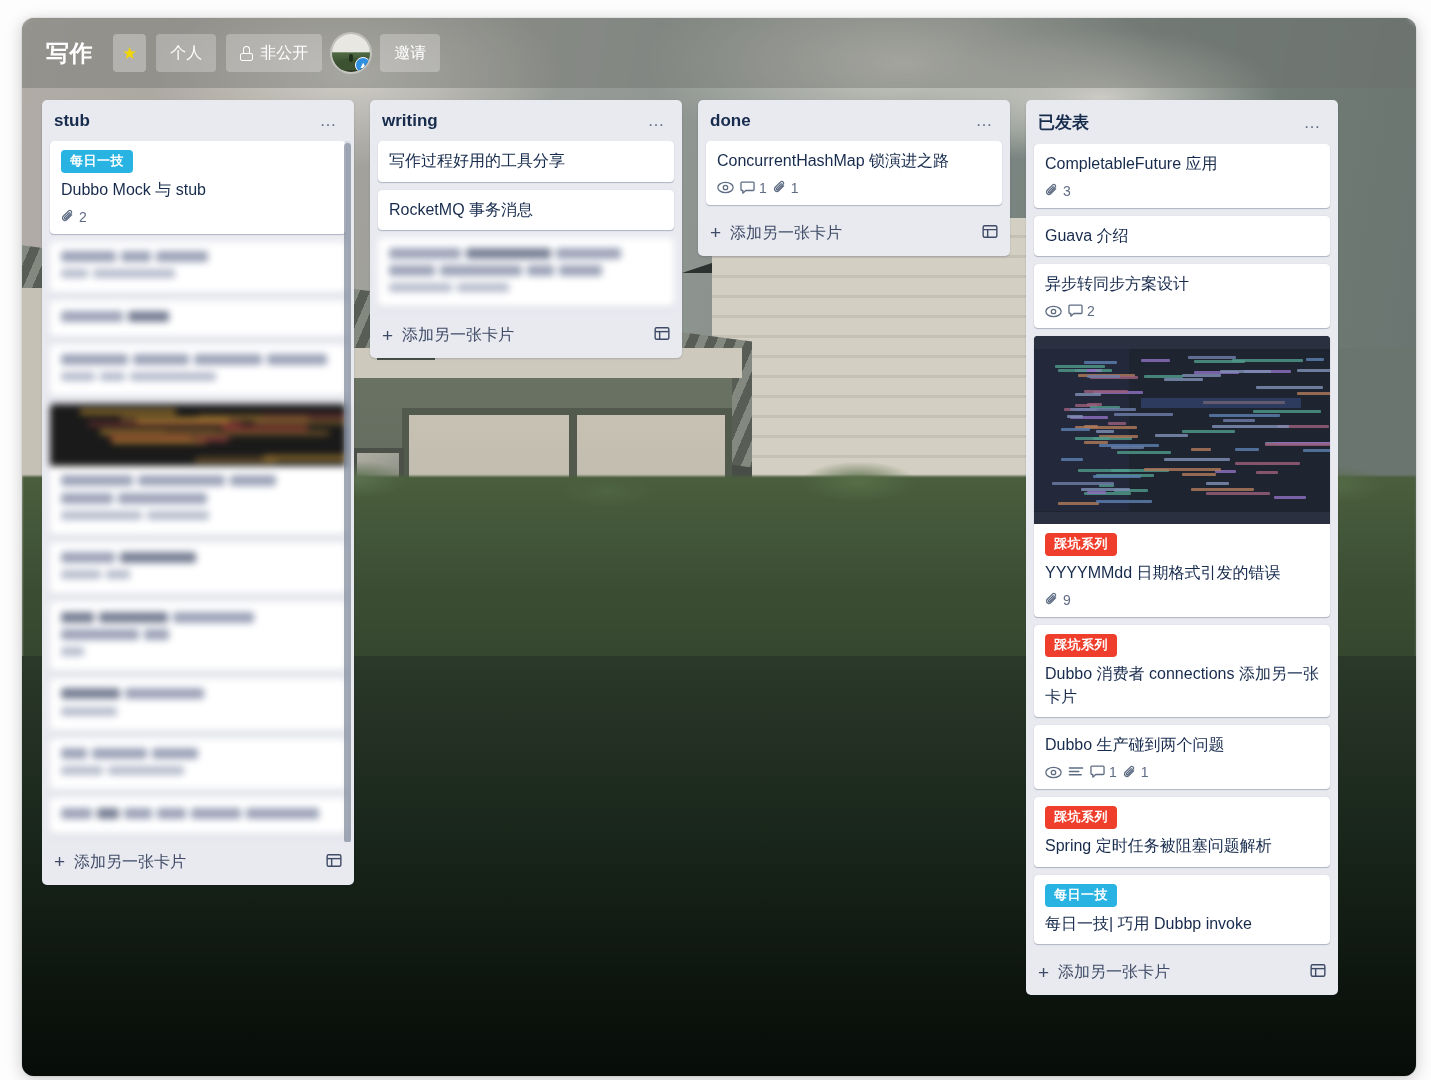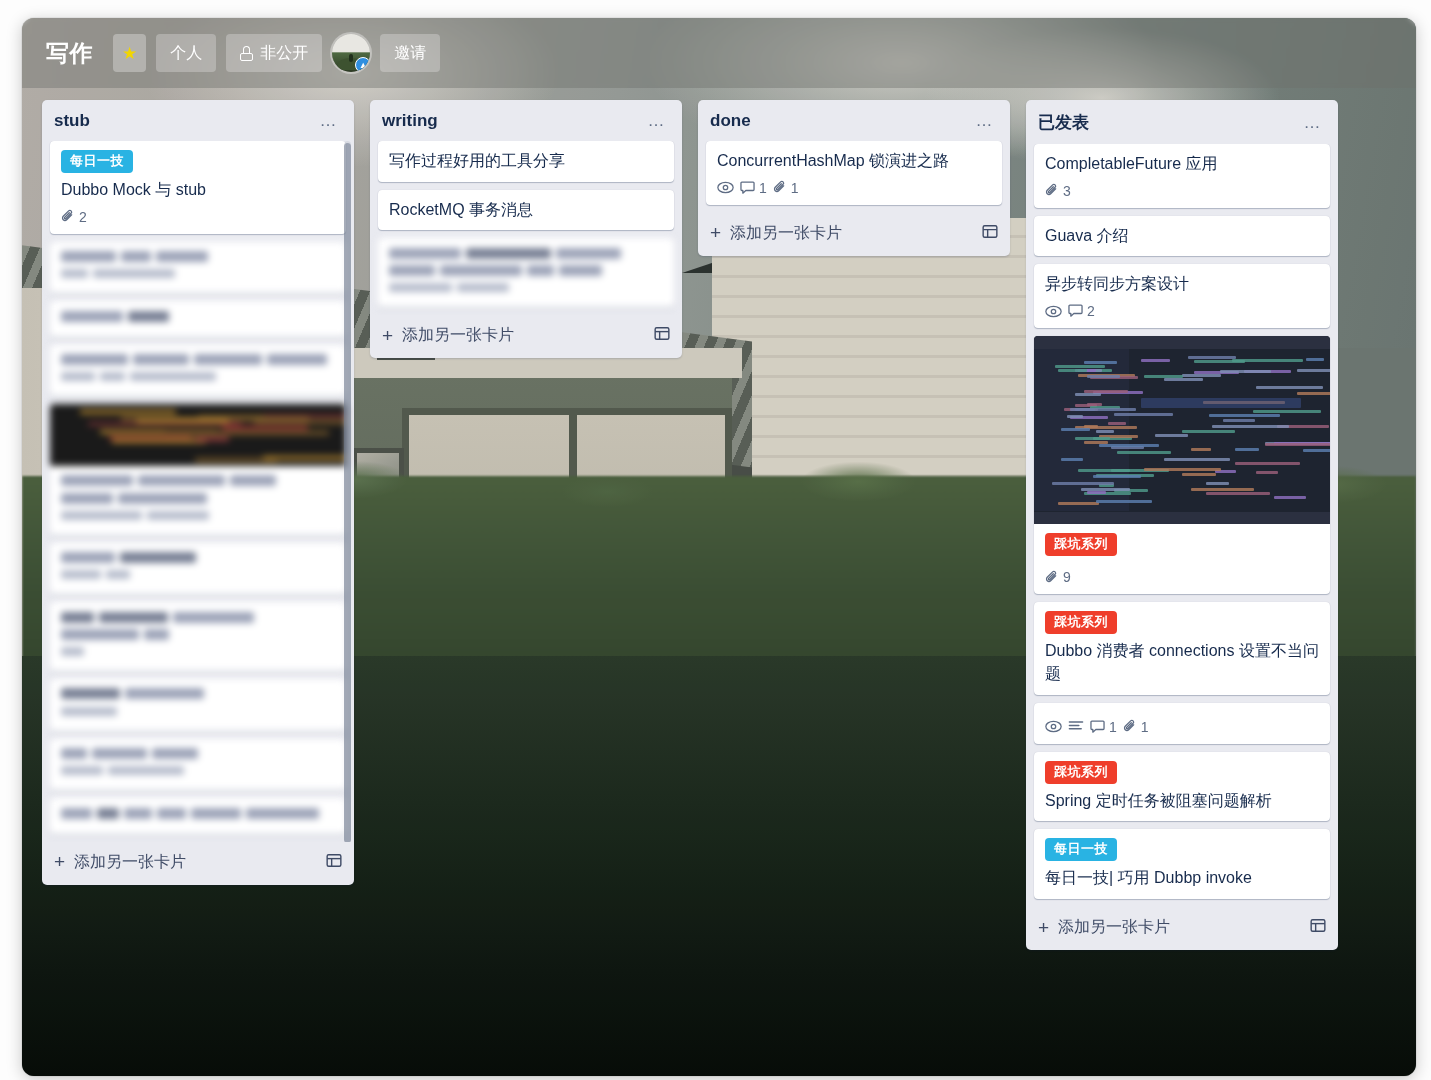--- a/index.html
+++ b/index.html
@@ -588,36 +588,37 @@
               <div class="cl" style="left:36%; top:23px; width:29px; background:#8d6fbf"></div>
               <div class="cl" style="left:92%; top:22px; width:18px; background:#5b7fb0"></div>
               <div class="cl" style="left:68%; top:112px; width:24px; background:#5b7fb0"></div>
               <div class="cl" style="left:63%; top:34px; width:51px; background:#7f8fb5"></div>
               <div class="cl" style="left:68%; top:126px; width:65px; background:#9a5f7a"></div>
               <div class="cl" style="left:53%; top:152px; width:63px; background:#b07a5a"></div>
               <div class="cl" style="left:37%; top:39px; width:39px; background:#4f9a8a"></div>
               <div class="cl" style="left:78%; top:107px; width:70px; background:#9a5f7a"></div>
               <div class="cl" style="left:36%; top:62px; width:160px; height:10px; background:#3a4f86; opacity:.55"></div>
             </div>
-            <div class="card-body"><div class="label" style="background:#ef3e2b">踩坑系列</div><div class="badges">
+            <div class="card-body"><div class="label" style="background:#ef3e2b">踩坑系列</div><div class="card-title">YYYYMMdd 日期格式引发的错误</div><div class="badges">
                 <span class="badge">
                   <span>
                     <svg width="14" height="15" viewBox="0 0 15 16">
                       <path d="M11.4 6.2 6.1 11.5a2.6 2.6 0 0 1-3.7-3.7l5.8-5.8a1.8 1.8 0 0 1 2.6 2.6l-5.6 5.6a.9.9 0 0 1-1.3-1.3l5-5" fill="none" stroke="#5e6c84" stroke-width="1.4" stroke-linecap="round"></path>
                     </svg>
                   </span>
                   <span>9</span>
                 </span>
               </div></div>
           </div>
           <div class="card has-cover">
-            <div class="card-body"><div class="label" style="background:#ef3e2b">踩坑系列</div><div class="card-title">Dubbo 消费者 connections 设置不当问题</div></div>
-          </div>
-          <div class="card has-cover">
-            <div class="card-body">
+            <div class="card-body"><div class="label" style="background:#ef3e2b">踩坑系列</div><div class="card-title">Dubbo 消费者 connections 添加另一张卡片</div></div>
+          </div>
+          <div class="card has-cover">
+            <div class="card-body">
+              <div class="card-title">Dubbo 生产碰到两个问题</div>
               <div class="badges">
                 <span class="badge">
                   <span>
                     <svg width="17" height="13" viewBox="0 0 20 14">
                       <ellipse cx="10" cy="7" rx="9" ry="6" fill="none" stroke="#5e6c84" stroke-width="1.5"></ellipse>
                       <circle cx="10" cy="7" r="2.6" fill="none" stroke="#5e6c84" stroke-width="1.5"></circle>
                     </svg>
                   </span>
                 </span>
                 <span class="badge">

